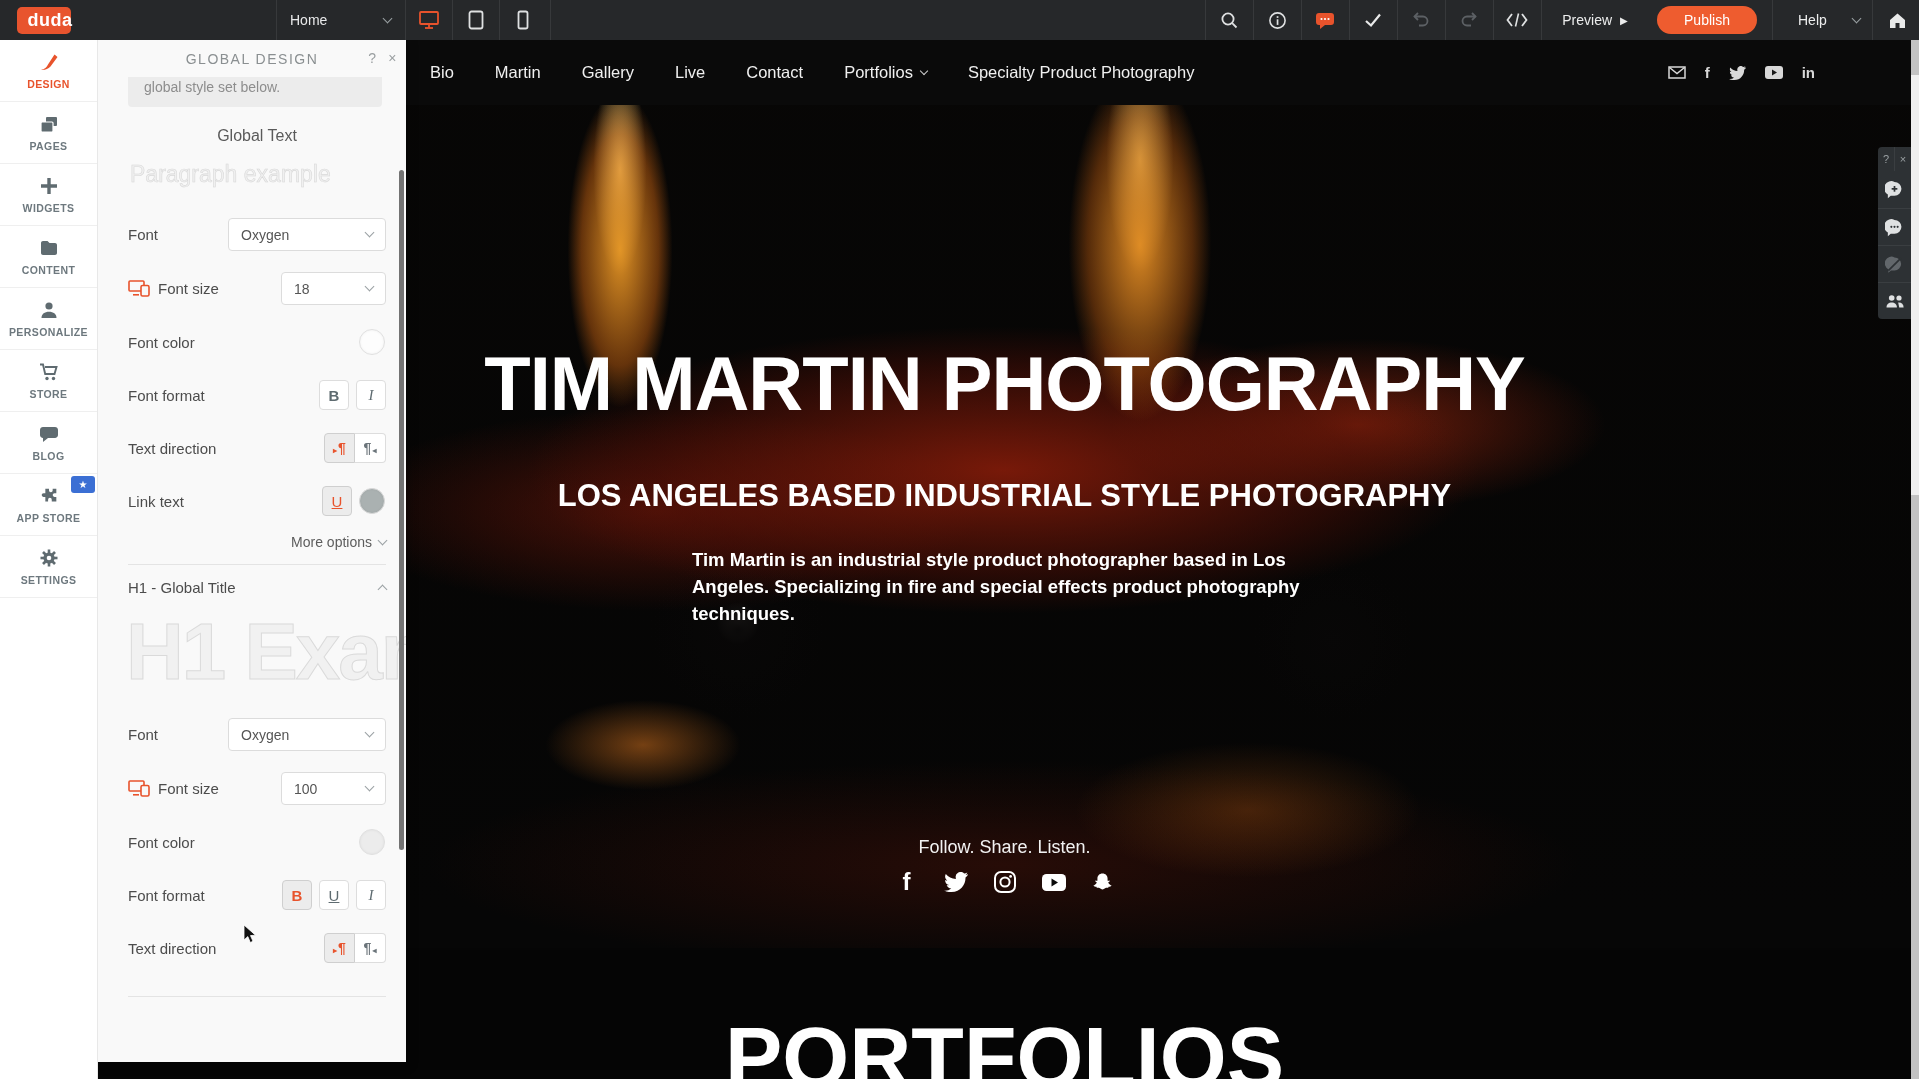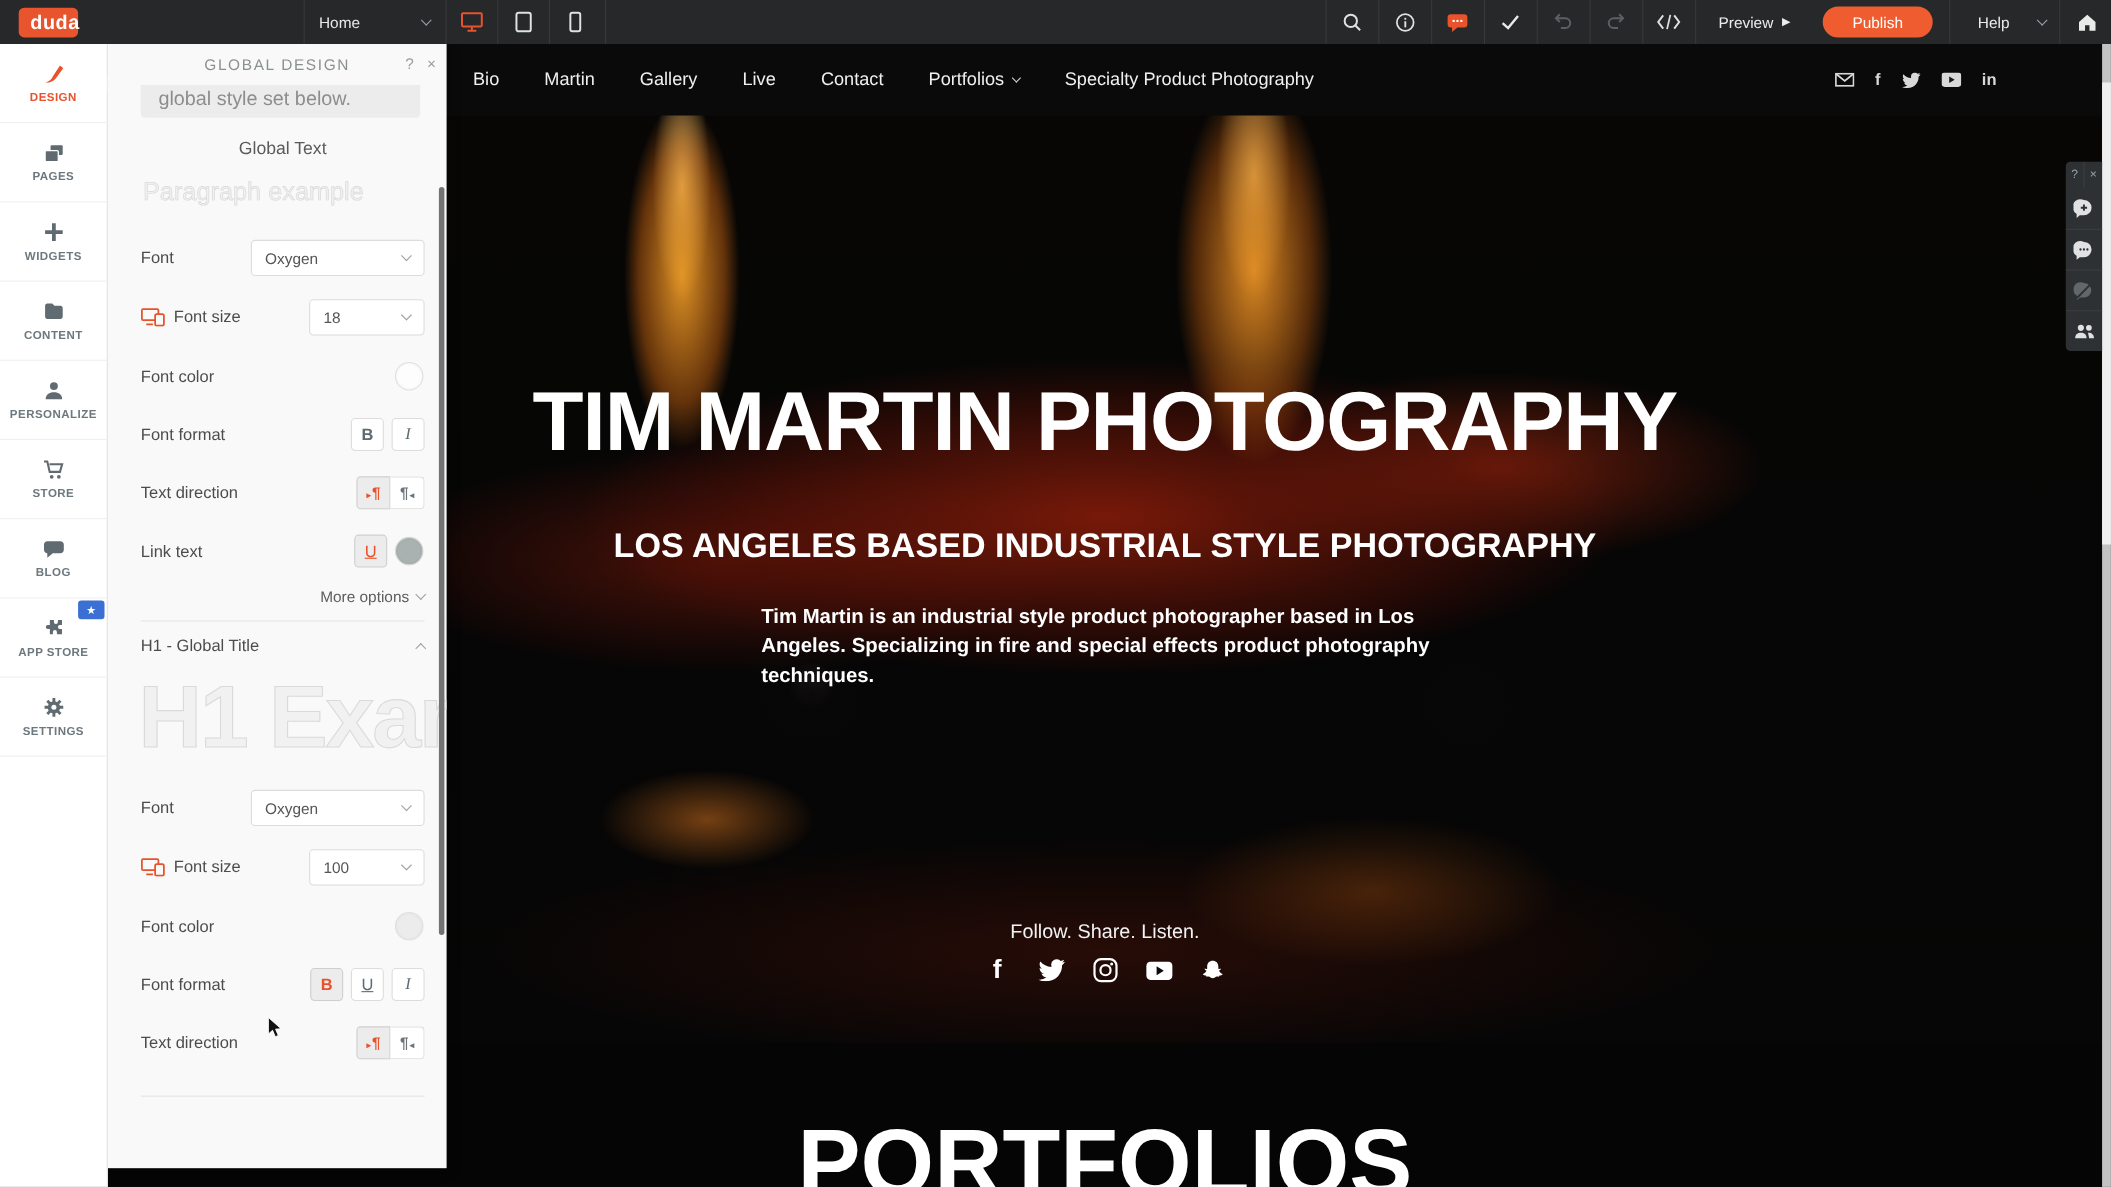--- a/index.html
+++ b/index.html
@@ -22,38 +22,38 @@
   .preview-btn .tri { font-size:10px; color:#eceded; }
   .publish-btn { position:absolute; left:1657px; top:6px; width:100px; height:28px; background:#ee5c2f; border-radius:14px;
     color:#fff; font-size:14px; display:flex; align-items:center; justify-content:center; cursor:pointer; }
   .help-btn { position:absolute; left:1786px; top:0; width:86px; height:40px; display:flex; align-items:center;
     justify-content:space-between; padding:0 12px; color:#eceded; font-size:14px; cursor:pointer; }
   .home-cell { position:absolute; left:1876px; top:0; width:43px; height:40px; display:flex; align-items:center; justify-content:center; }
 
   
   .sidebar { position:absolute; left:0; top:40px; width:98px; height:1039px; background:#ffffff; z-index:50;
     border-right:1px solid #e8e8e8; }
-  .sb-item { height:72px; border-bottom:1px solid #efefef; display:flex; flex-direction:column; align-items:center;
+  .sb-item { height:62px; border-bottom:1px solid #efefef; display:flex; flex-direction:column; align-items:center;
     justify-content:center; gap:5px; cursor:pointer; position:relative; }
   .sb-item .lbl { font-size:10.5px; font-weight:bold; letter-spacing:.4px; color:#6d787e; }
   .sb-item.active .lbl { color:#e8532c; }
   .sb-badge { position:absolute; right:2px; top:2px; width:24px; height:17px; background:#3b6fd4; border-radius:3px;
     color:#fff; font-size:10px; display:flex; align-items:center; justify-content:center; }
 
   
   .panel { position:absolute; left:98px; top:40px; width:308px; height:1022px; background:#f9f9f9; z-index:40;
     box-shadow:2px 3px 10px rgba(0,0,0,.3); }
   .panel-pointer { position:absolute; left:-6px; top:30px; width:12px; height:12px; background:#f9f9f9; transform:rotate(45deg); }
   .panel-header { height:37px; display:flex; align-items:center; justify-content:center; position:relative;
     color:#8a8f91; font-size:14px; letter-spacing:1.5px; }
   .ph-btn { position:absolute; top:9px; width:18px; height:18px; color:#9a9fa1; font-size:14px; display:flex;
     align-items:center; justify-content:center; cursor:pointer; }
   .panel-body { padding:0 20px 0 30px; overflow:hidden; height:985px; }
   .tip-box { background:#ececec; border-radius:0 0 4px 4px; height:30px; margin:0 4px 20px 0; color:#8d8d8d;
-    font-size:18px; display:flex; align-items:flex-start; padding:2px 0 0 16px; overflow:hidden; }
+    font-size:14px; display:flex; align-items:flex-start; padding:2px 0 0 16px; overflow:hidden; }
   .sec-heading { text-align:center; font-size:16px; font-weight:normal; color:#5a5a5a; margin:6px 0 16px; }
   .ghost-para { font-size:23px; color:#f0f0f0; -webkit-text-stroke:.6px #d9d9d9; margin:0 0 30px 2px; }
   .row { display:flex; align-items:center; justify-content:space-between; margin-bottom:21px; min-height:32px; }
   .row-label { font-size:15px; color:#4c4c4c; display:flex; align-items:center; gap:8px; }
   .dropdown { background:#fff; border:1px solid #dcdcdc; border-radius:4px; height:33px; display:flex; align-items:center;
     justify-content:space-between; padding:0 12px; font-size:14px; color:#555; cursor:pointer; }
   .dd-font { width:158px; }
   .dd-size { width:105px; }
   .swatch { width:26px; height:26px; border-radius:50%; border:1px solid #e0e0e0; background:#fdfdfd;
     box-shadow:inset 0 0 3px rgba(0,0,0,.06); cursor:pointer; margin-right:1px; }

